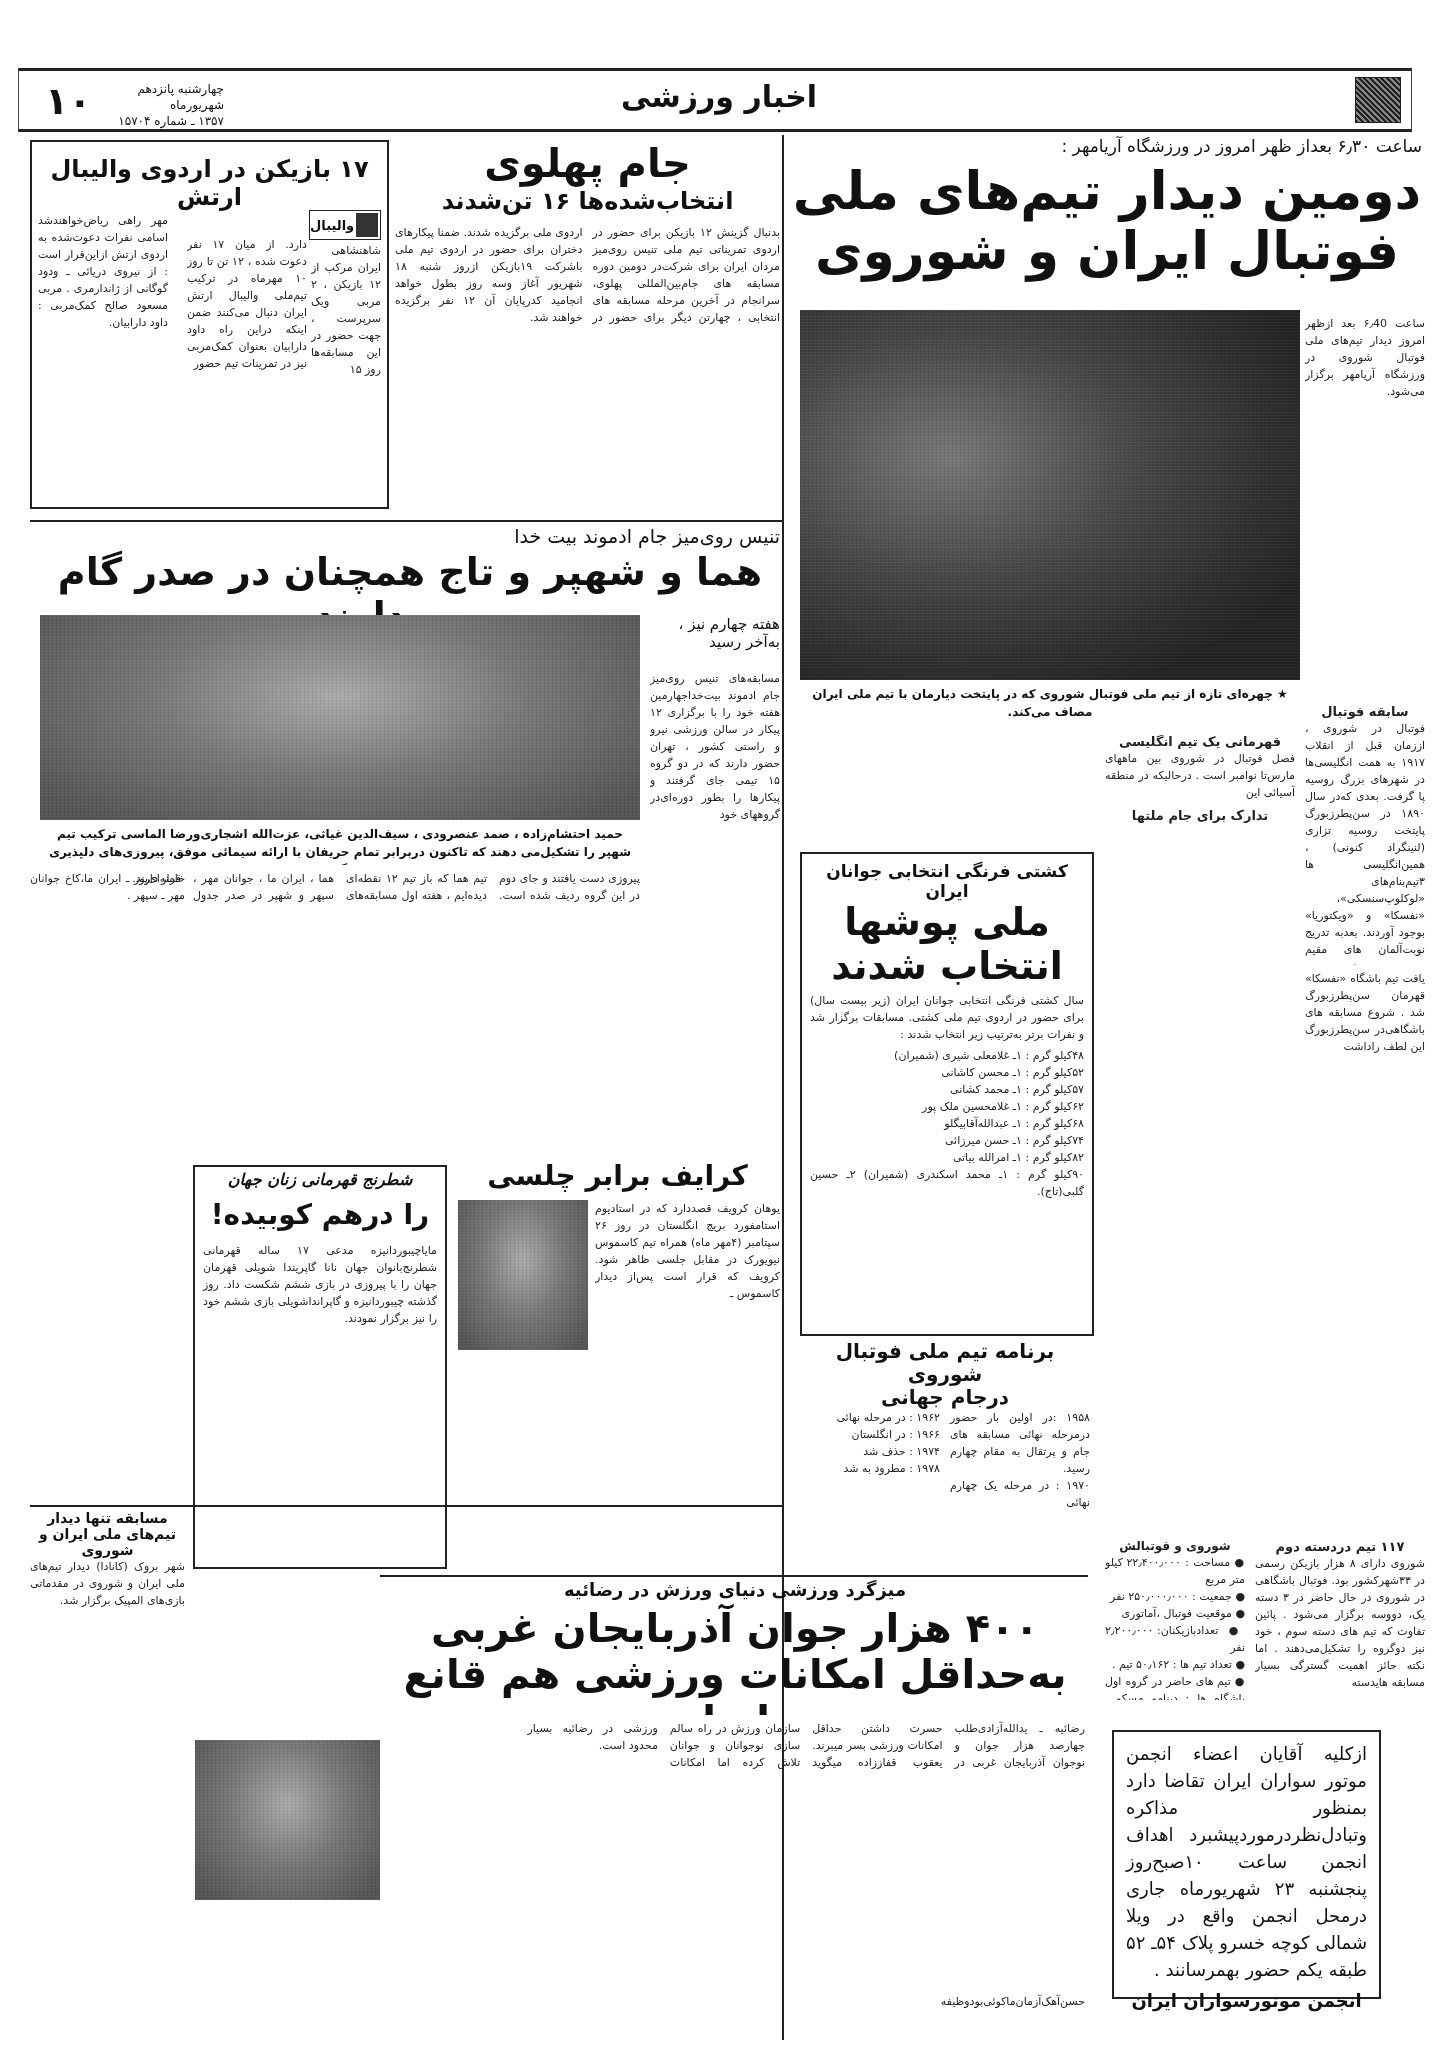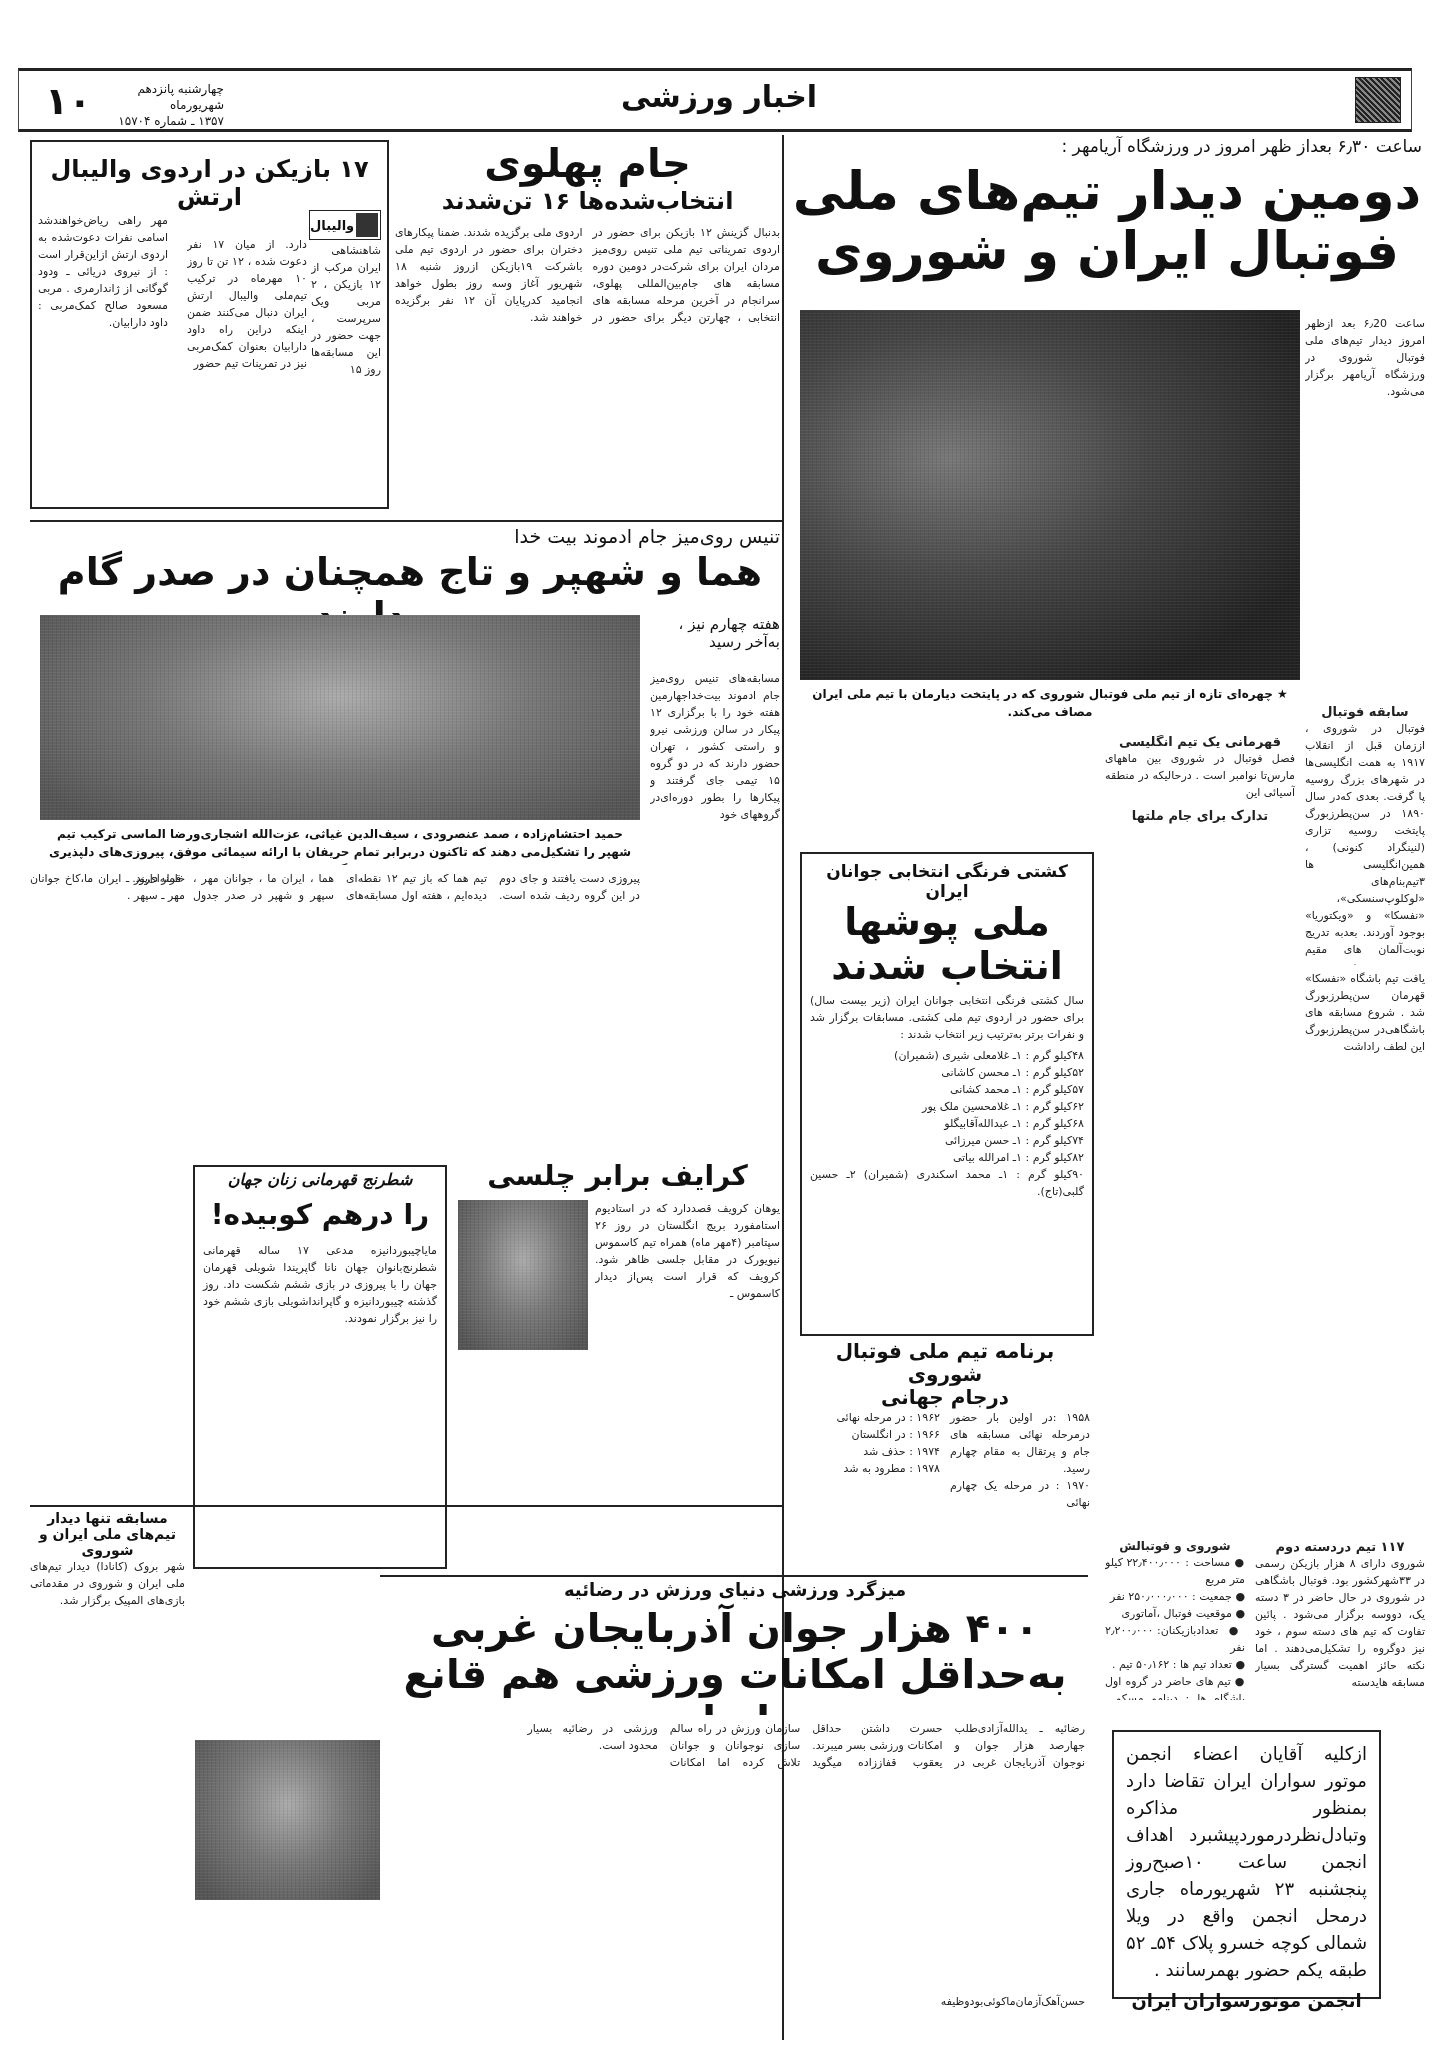--- a/index.html
+++ b/index.html
@@ -50,21 +50,21 @@
 
 <div class="col" style="left:792px;top:136px;width:630px;height:170px;">
   <div class="kicker" style="font-size:17px;">ساعت ۶٫۳۰ بعداز ظهر امروز در ورزشگاه آریامهر :</div>
   <div class="hl" style="font-size:52px;margin-top:6px;">دومین دیدار تیم‌های ملی</div>
   <div class="hl" style="font-size:52px;">فوتبال ایران و شوروی</div>
 </div>
 <div class="photo" style="left:800px;top:310px;width:500px;height:370px;">
     <div class="photo-grain"></div>
   </div>
 <div class="col caption" style="left:800px;top:685px;width:500px;height:40px;">★ چهره‌ای تازه از تیم ملی فوتبال شوروی که در پایتخت دیارمان با تیم ملی ایران مصاف می‌کند.</div>
-<div class="col body-text" style="left:1305px;top:315px;width:120px;height:390px;">ساعت ۶٫20 بعد ازظهر امروز دیدار تیم‌های ملی فوتبال شوروی در ورزشگاه آریامهر برگزار می‌شود.</div>
+<div class="col body-text" style="left:1305px;top:315px;width:120px;height:390px;">ساعت ۶٫40 بعد ازظهر امروز دیدار تیم‌های ملی فوتبال شوروی در ورزشگاه آریامهر برگزار می‌شود.</div>
 <div class="col body-text" style="left:1305px;top:705px;width:120px;height:260px;">
   <div class="hl" style="font-size:13px;">سابقه فوتبال</div>
   <div>فوتبال در شوروی ، اززمان قبل از انقلاب ۱۹۱۷ به همت انگلیسی‌ها در شهرهای بزرگ روسیه پا گرفت. بعدی که‌در سال ۱۸۹۰ در سن‌پطرزبورگ پایتخت روسیه تزاری (لنینگراد کنونی) ، همین‌انگلیسی ها ۳تیم‌بنام‌های «لوکلوپ‌سنسکی»، «نفسکا» و «ویکتوریا» بوجود آوردند. بعدبه تدریج نوبت‌آلمان های مقیم روسیه و سهم خود</div>
 </div>
 <div class="col body-text" style="left:1105px;top:735px;width:190px;height:800px;">
   <div class="hl" style="font-size:13px;">قهرمانی یک تیم انگلیسی</div>
   <div>فصل فوتبال در شوروی بین ماههای مارس‌تا نوامبر است . درحالیکه در منطقه آسیائی این</div>
   <div class="hl" style="font-size:13px;margin-top:8px;">تدارک برای جام ملتها</div>
 </div>
 <div class="col body-text" style="left:1305px;top:970px;width:120px;height:540px;">یافت تیم باشگاه «نفسکا» قهرمان سن‌پطرزبورگ شد . شروع مسابقه های باشگاهی‌در سن‌پطرزبورگ این لطف راداشت</div>

